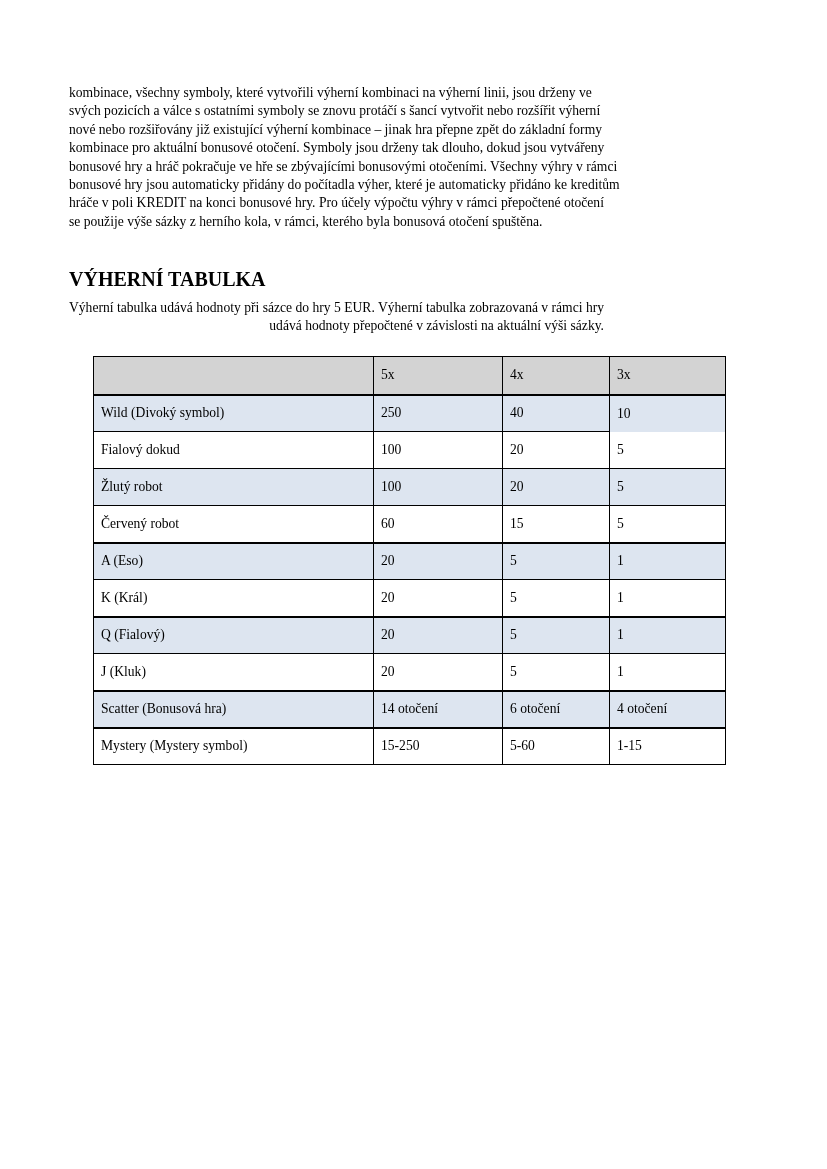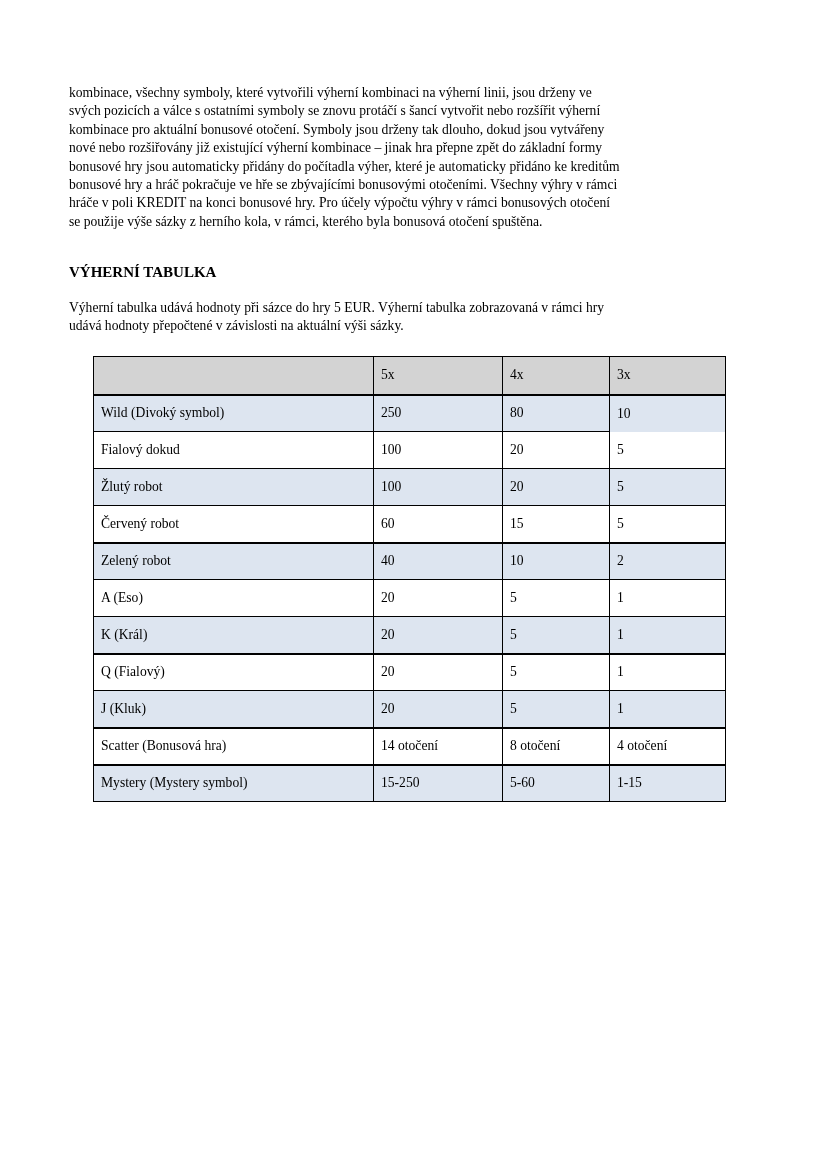--- a/index.html
+++ b/index.html
@@ -26,27 +26,27 @@
   .textblock {
     position: absolute;
     left: 69px;
     font-size: 13.6px;
     line-height: 18.4px;
   }
   .textblock .line { white-space: nowrap; }
   #para1 { top: 84px; }
   #heading {
     position: absolute;
-    left: 69px; top: 263px;
-    font-size: 15px;
+    left: 69px; top: 270px;
+    font-size: 20px;
     font-weight: bold;
     line-height: 18px;
     white-space: nowrap;
   }
-  #para2 { top: 299px; }
+  #para2 { top: 299px; text-align: right; }
 
   table.paytable {
     position: absolute;
     left: 93px; top: 356px;
     width: 632px;
     border-collapse: collapse;
     table-layout: fixed;
     font-size: 13.6px;
   }
   .paytable th, .paytable td {
@@ -71,25 +71,25 @@
   .paytable td.merge-close { border-top-style: hidden; }
 </style>
 </head>
 <body>
 
 <div class="page">
 
   <div class="textblock" id="para1">
     <div class="line">kombinace, všechny symboly, které vytvořili výherní kombinaci na výherní linii, jsou drženy ve</div>
     <div class="line">svých pozicích a válce s ostatními symboly se znovu protáčí s šancí vytvořit nebo rozšířit výherní</div>
+    <div class="line">nové nebo rozšiřovány již existující výherní kombinace – jinak hra přepne zpět do základní formy</div>
     <div class="line">kombinace pro aktuální bonusové otočení. Symboly jsou drženy tak dlouho, dokud jsou vytvářeny</div>
-    <div class="line">nové nebo rozšiřovány již existující výherní kombinace – jinak hra přepne zpět do základní formy</div>
+    <div class="line">bonusové hry a hráč pokračuje ve hře se zbývajícími bonusovými otočeními. Všechny výhry v rámci</div>
     <div class="line">bonusové hry jsou automaticky přidány do počítadla výher, které je automaticky přidáno ke kreditům</div>
-    <div class="line">bonusové hry a hráč pokračuje ve hře se zbývajícími bonusovými otočeními. Všechny výhry v rámci</div>
-    <div class="line">hráče v poli KREDIT na konci bonusové hry. Pro účely výpočtu výhry v rámci bonusových otočení</div>
+    <div class="line">hráče v poli KREDIT na konci bonusové hry. Pro účely výpočtu výhry v rámci přepočtené otočení</div>
     <div class="line">se použije výše sázky z herního kola, v rámci, kterého byla bonusová otočení spuštěna.</div>
   </div>
 
   <div id="heading">VÝHERNÍ TABULKA</div>
 
   <div class="textblock" id="para2">
     <div class="line">Výherní tabulka udává hodnoty při sázce do hry 5 EUR. Výherní tabulka zobrazovaná v rámci hry</div>
     <div class="line">udává hodnoty přepočtené v závislosti na aktuální výši sázky.</div>
   </div>
 
@@ -105,46 +105,40 @@
         <th></th>
         <th>5x</th>
         <th>4x</th>
         <th>3x</th>
       </tr>
     </thead>
     <tbody>
       <tr>
         <td>Wild (Divoký symbol)</td>
         <td>250</td>
-        <td>80</td>
+        <td>40</td>
         <td class="merge-open">10</td>
       </tr>
       <tr>
         <td>Fialový dokud</td>
         <td>100</td>
         <td>20</td>
         <td class="merge-close">5</td>
       </tr>
       <tr>
         <td>Žlutý robot</td>
         <td>100</td>
         <td>20</td>
         <td>5</td>
       </tr>
       <tr class="thick">
         <td>Červený robot</td>
         <td>60</td>
         <td>15</td>
         <td>5</td>
-      </tr>
-      <tr>
-        <td>Zelený robot</td>
-        <td>40</td>
-        <td>10</td>
-        <td>2</td>
       </tr>
       <tr>
         <td>A (Eso)</td>
         <td>20</td>
         <td>5</td>
         <td>1</td>
       </tr>
       <tr class="thick">
         <td>K (Král)</td>
         <td>20</td>
@@ -159,21 +153,21 @@
       </tr>
       <tr class="thick">
         <td>J (Kluk)</td>
         <td>20</td>
         <td>5</td>
         <td>1</td>
       </tr>
       <tr class="thick">
         <td>Scatter (Bonusová hra)</td>
         <td>14 otočení</td>
-        <td>8 otočení</td>
+        <td>6 otočení</td>
         <td>4 otočení</td>
       </tr>
       <tr>
         <td>Mystery (Mystery symbol)</td>
         <td>15-250</td>
         <td>5-60</td>
         <td>1-15</td>
       </tr>
     </tbody>
   </table>

